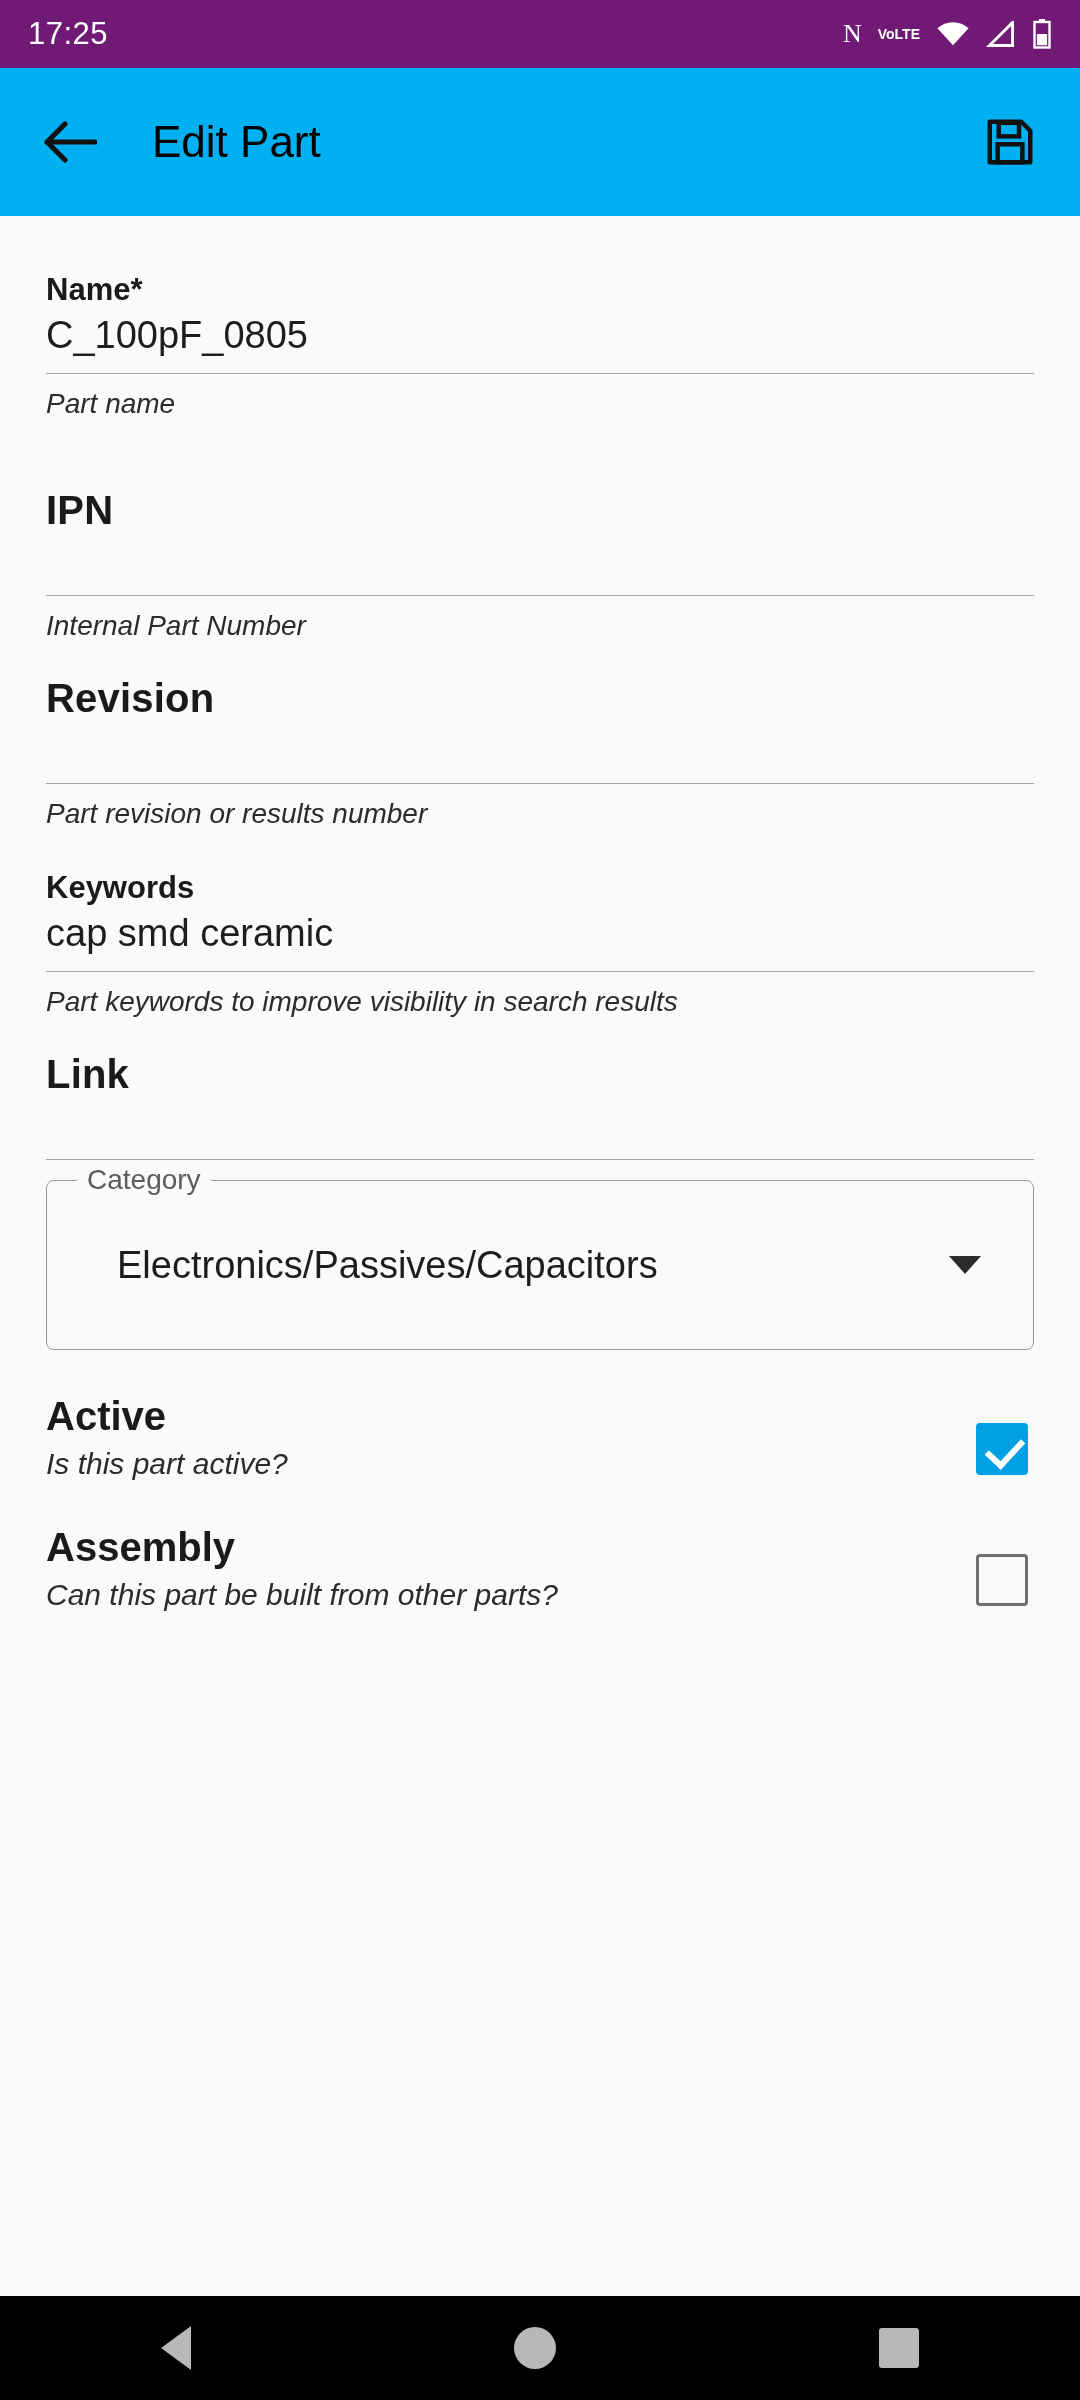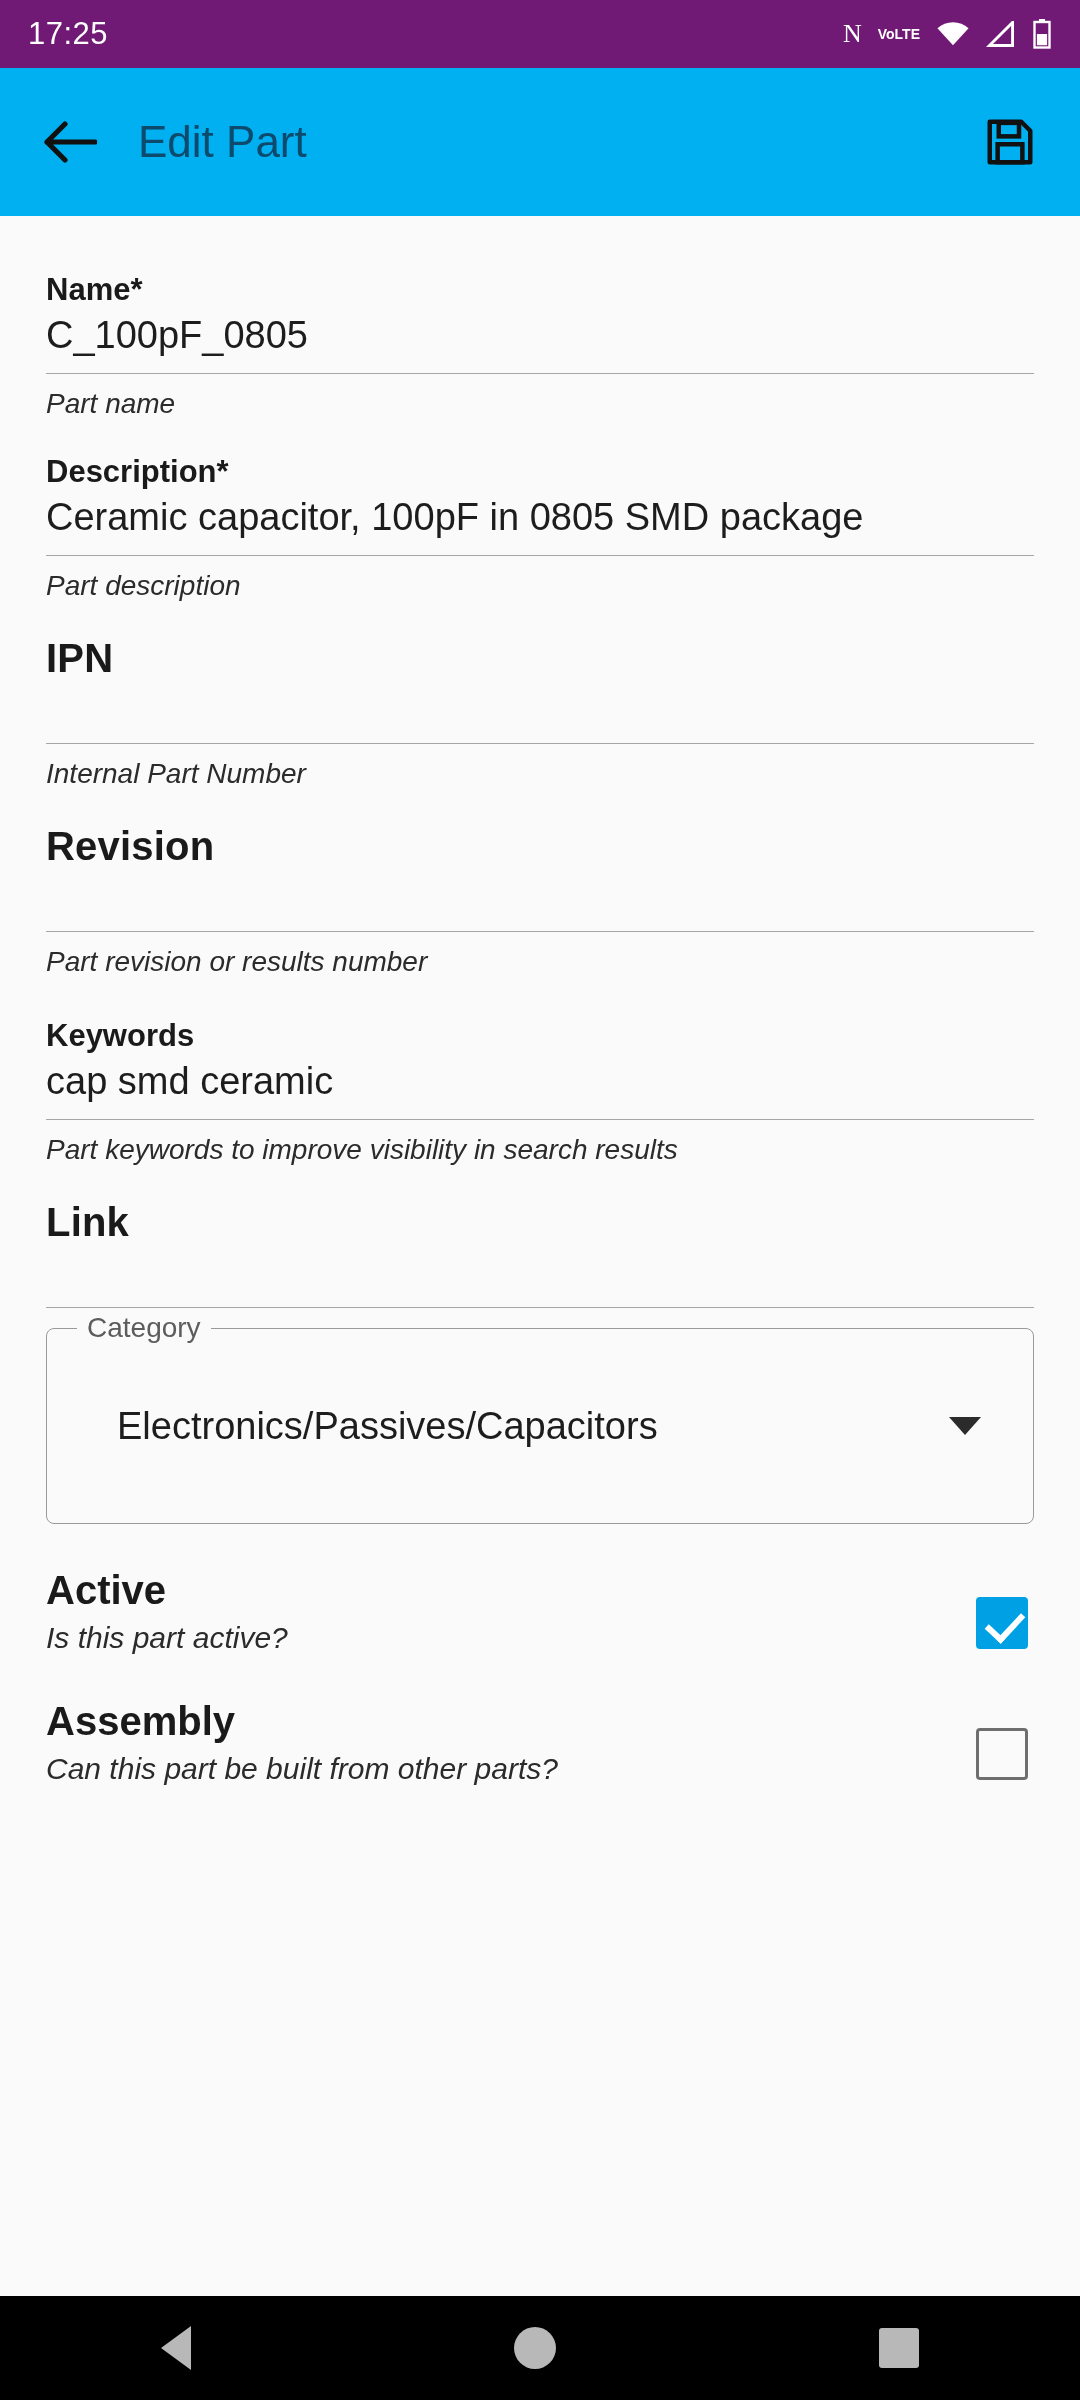--- a/index.html
+++ b/index.html
@@ -65,22 +65,22 @@
   .appbar .back {
     width: 72px;
     height: 72px;
     display: flex;
     align-items: center;
     justify-content: center;
     cursor: pointer;
   }
   .appbar .title {
     font-size: 44px;
-    color: #0c4a6e;
-    margin-left: 32px;
+    color: #000000;
+    margin-left: 46px;
     font-weight: 400;
   }
   .appbar .spacer { flex: 1; }
   .appbar .save {
     width: 72px;
     height: 72px;
     display: flex;
     align-items: center;
     justify-content: center;
     cursor: pointer;
@@ -126,21 +126,21 @@
 
   
   .first-offset { height: 56px; }
 
   
   .dropdown {
     position: relative;
     margin-top: 20px;
     border: 1.5px solid #9a9a9a;
     border-radius: 8px;
-    height: 196px;
+    height: 170px;
     display: flex;
     align-items: center;
     padding: 0 40px;
   }
   .dropdown .legend {
     position: absolute;
     top: -17px;
     left: 30px;
     background: #fafafa;
     padding: 0 10px;
@@ -300,26 +300,20 @@
 
     <div class="field">
       <div class="field-label">Name*</div>
       <div class="field-value">C_100pF_0805</div>
       <div class="field-rule"></div>
       <div class="field-help">Part name</div>
     </div>
 
     <div class="gap-1"></div>
 
-    <div class="field">
-      <div class="field-label">Description*</div>
-      <div class="field-value">Ceramic capacitor, 100pF in 0805 SMD package</div>
-      <div class="field-rule"></div>
-      <div class="field-help">Part description</div>
-    </div>
 
     <div class="gap-1"></div>
 
     <div class="field">
       <div class="field-label big">IPN</div>
       <div class="field-value"></div>
       <div class="field-rule"></div>
       <div class="field-help">Internal Part Number</div>
     </div>
 

